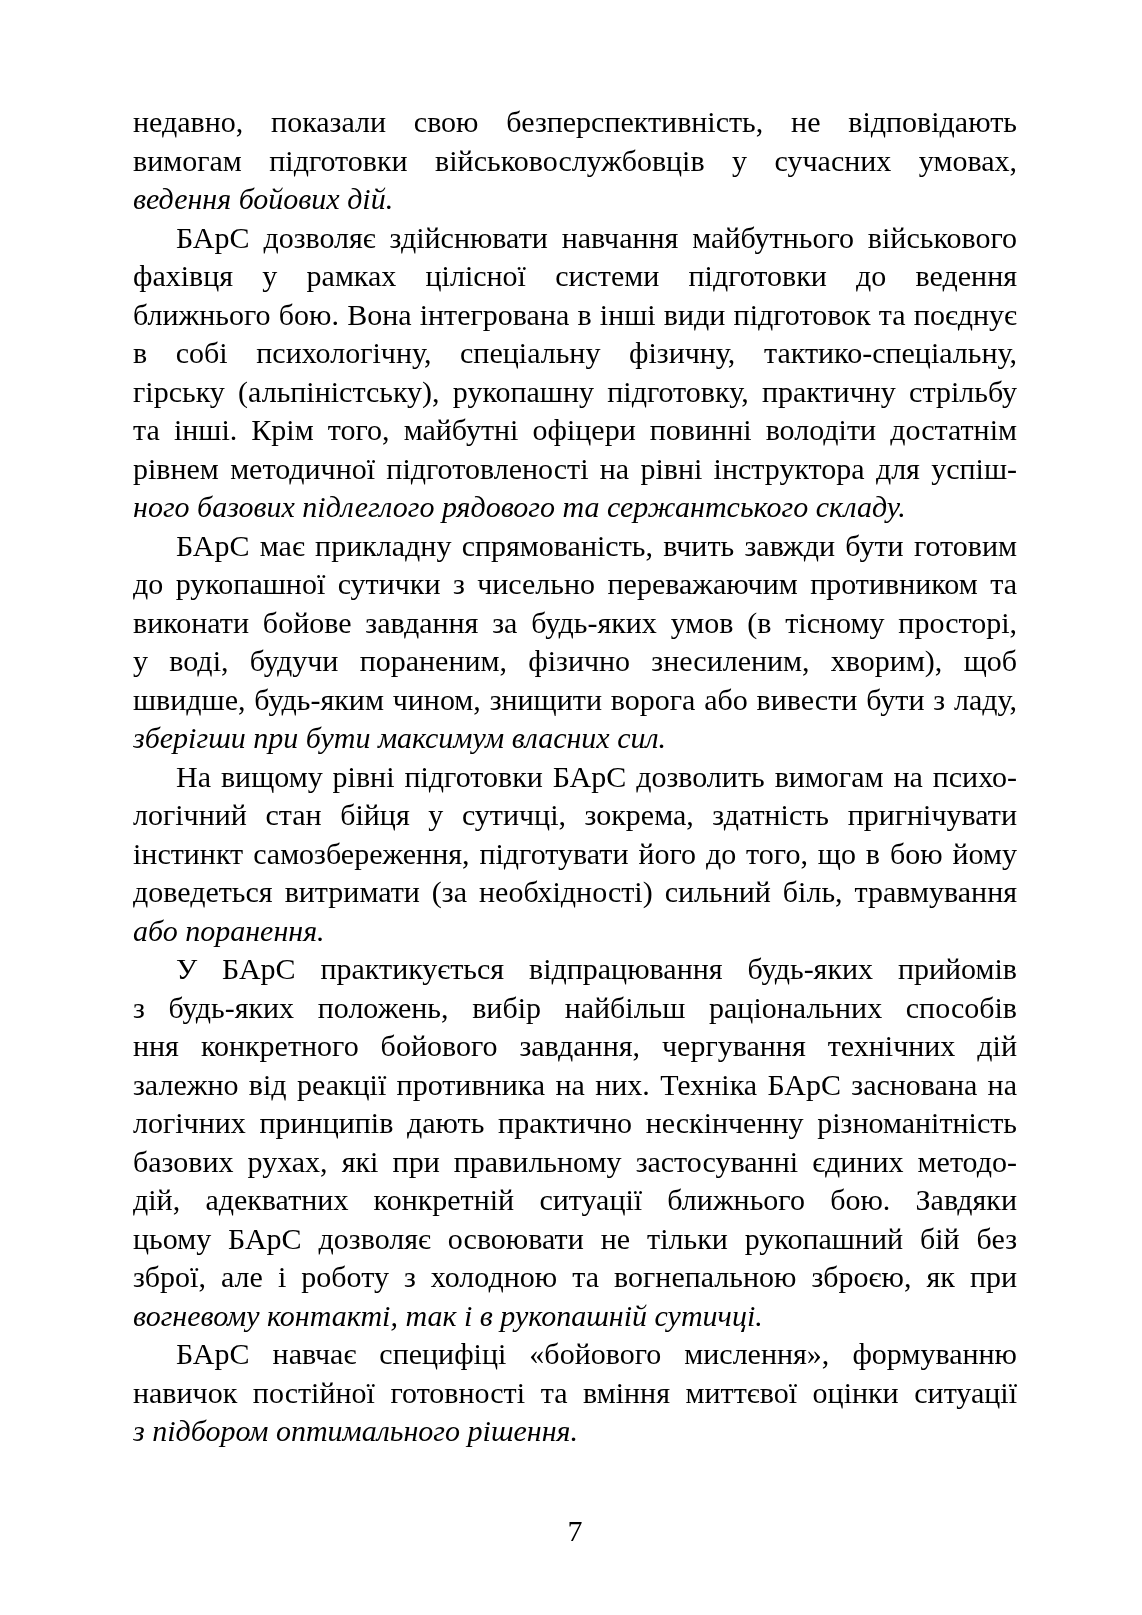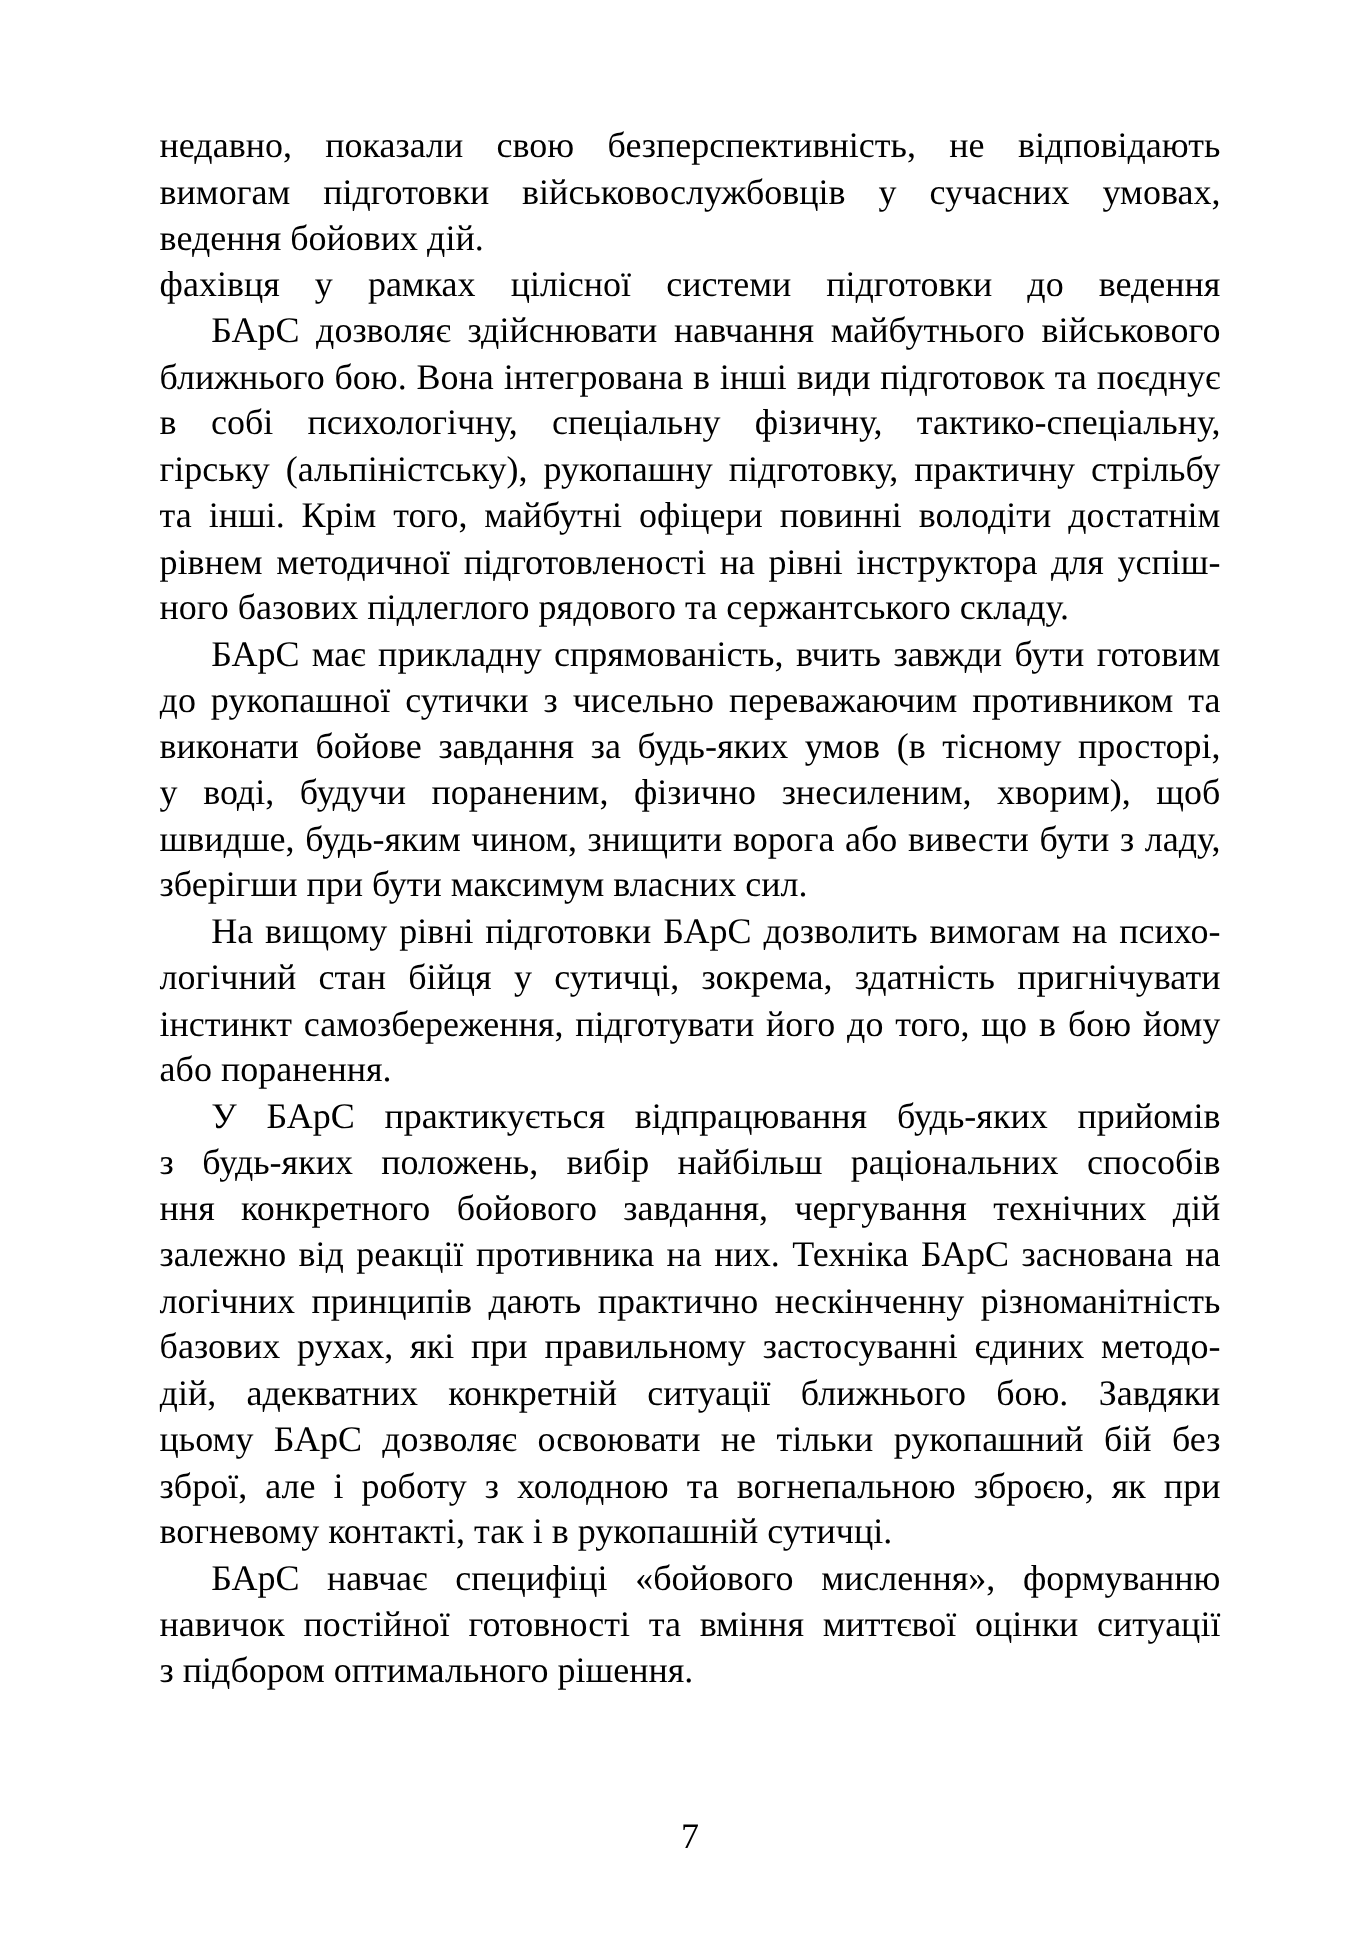--- a/index.html
+++ b/index.html
@@ -31,20 +31,21 @@
   .line {
     text-align: justify;
     text-align-last: justify;
     -moz-text-align-last: justify;
     white-space: normal;
     height: 38.5px;
     overflow: hidden;
   }
   .line.last-line {
     text-align-last: left;
+    font-style: italic;
     -moz-text-align-last: left;
   }
   .line.first-indent {
     padding-left: 43px;
   }
   .page-number {
     position: absolute;
     left: 133px;
     top: 1512px;
     width: 884px;
@@ -57,41 +58,42 @@
 <body>
 
 <div class="page">
   <div class="text-block" id="text-block">
       <div class="para">
         <div class="line">недавно, показали свою безперспективність, не відповідають</div>
         <div class="line">вимогам підготовки військовослужбовців у сучасних умовах,</div>
         <div class="line last-line">ведення бойових дій.</div>
       </div>
       <div class="para">
+        <div class="line first-indent">БАрС дозволяє здійснювати навчання майбутнього військового</div>
         <div class="line">фахівця у рамках цілісної системи підготовки до ведення</div>
-        <div class="line first-indent">БАрС дозволяє здійснювати навчання майбутнього військового</div>
         <div class="line">ближнього бою. Вона інтегрована в інші види підготовок та поєднує</div>
         <div class="line">в собі психологічну, спеціальну фізичну, тактико-спеціальну,</div>
         <div class="line">гірську (альпіністську), рукопашну підготовку, практичну стрільбу</div>
         <div class="line">та інші. Крім того, майбутні офіцери повинні володіти достатнім</div>
         <div class="line">рівнем методичної підготовленості на рівні інструктора для успіш-</div>
         <div class="line last-line">ного базових підлеглого рядового та сержантського складу.</div>
       </div>
       <div class="para">
         <div class="line first-indent">БАрС має прикладну спрямованість, вчить завжди бути готовим</div>
         <div class="line">до рукопашної сутички з чисельно переважаючим противником та</div>
         <div class="line">виконати бойове завдання за будь-яких умов (в тісному просторі,</div>
         <div class="line">у воді, будучи пораненим, фізично знесиленим, хворим), щоб якомога</div>
         <div class="line">швидше, будь-яким чином, знищити ворога або вивести бути з ладу,</div>
         <div class="line last-line">зберігши при бути максимум власних сил.</div>
       </div>
       <div class="para">
         <div class="line first-indent">На вищому рівні підготовки БАрС дозволить вимогам на психо-</div>
         <div class="line">логічний стан бійця у сутичці, зокрема, здатність пригнічувати</div>
         <div class="line">інстинкт самозбереження, підготувати його до того, що в бою йому</div>
+        <div class="line">доведеться витримати (за необхідності) сильний біль, травмування</div>
         <div class="line last-line">або поранення.</div>
       </div>
       <div class="para">
         <div class="line first-indent">У БАрС практикується відпрацювання будь-яких прийомів</div>
         <div class="line">з будь-яких положень, вибір найбільш раціональних способів виріше-</div>
         <div class="line">ння конкретного бойового завдання, чергування технічних дій</div>
         <div class="line">залежно від реакції противника на них. Техніка БАрС заснована на</div>
         <div class="line">логічних принципів дають практично нескінченну різноманітність</div>
         <div class="line">базових рухах, які при правильному застосуванні єдиних методо-</div>
         <div class="line">дій, адекватних конкретній ситуації ближнього бою. Завдяки</div>

